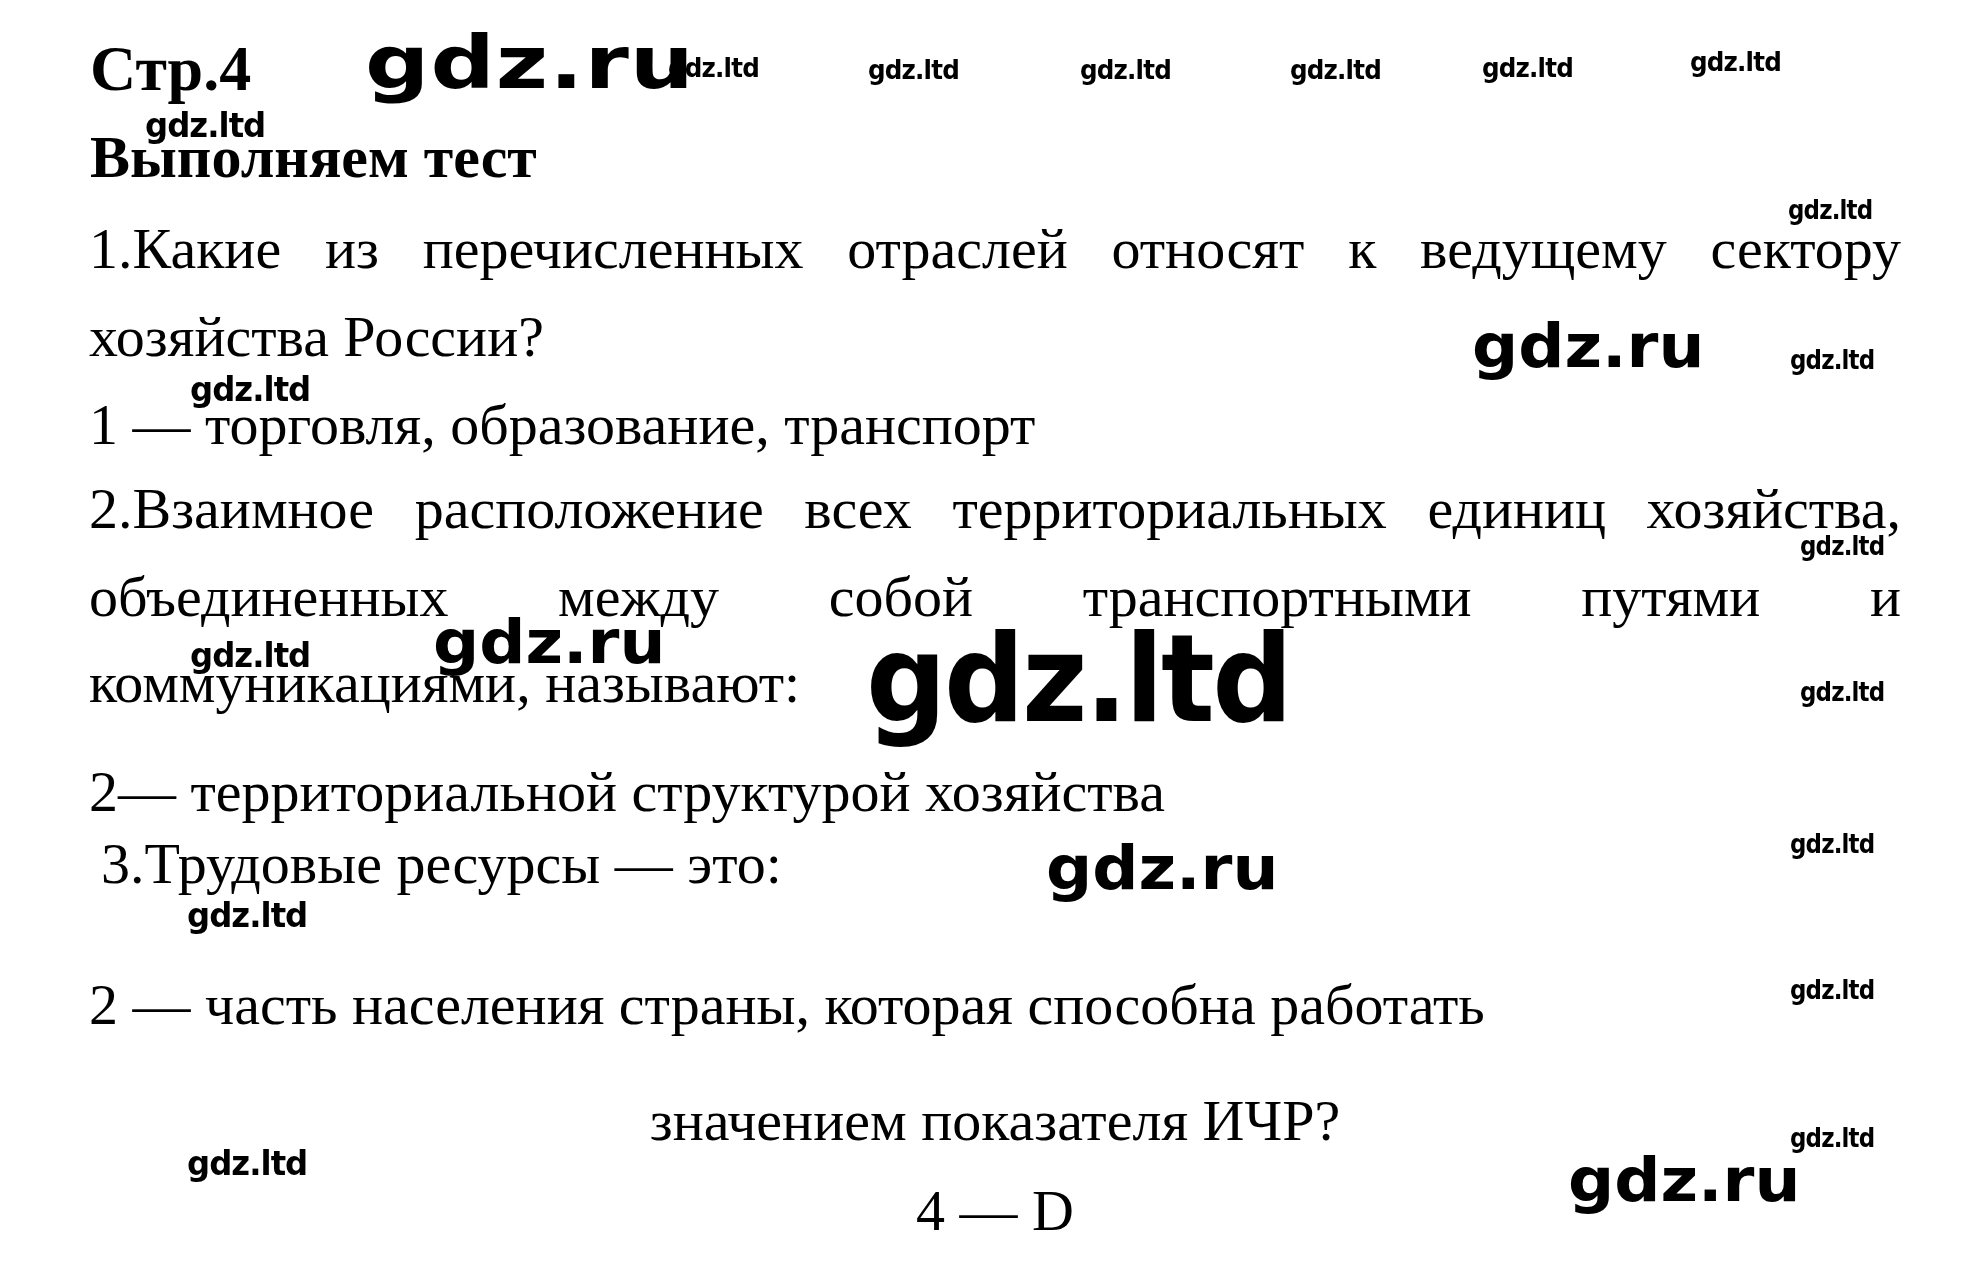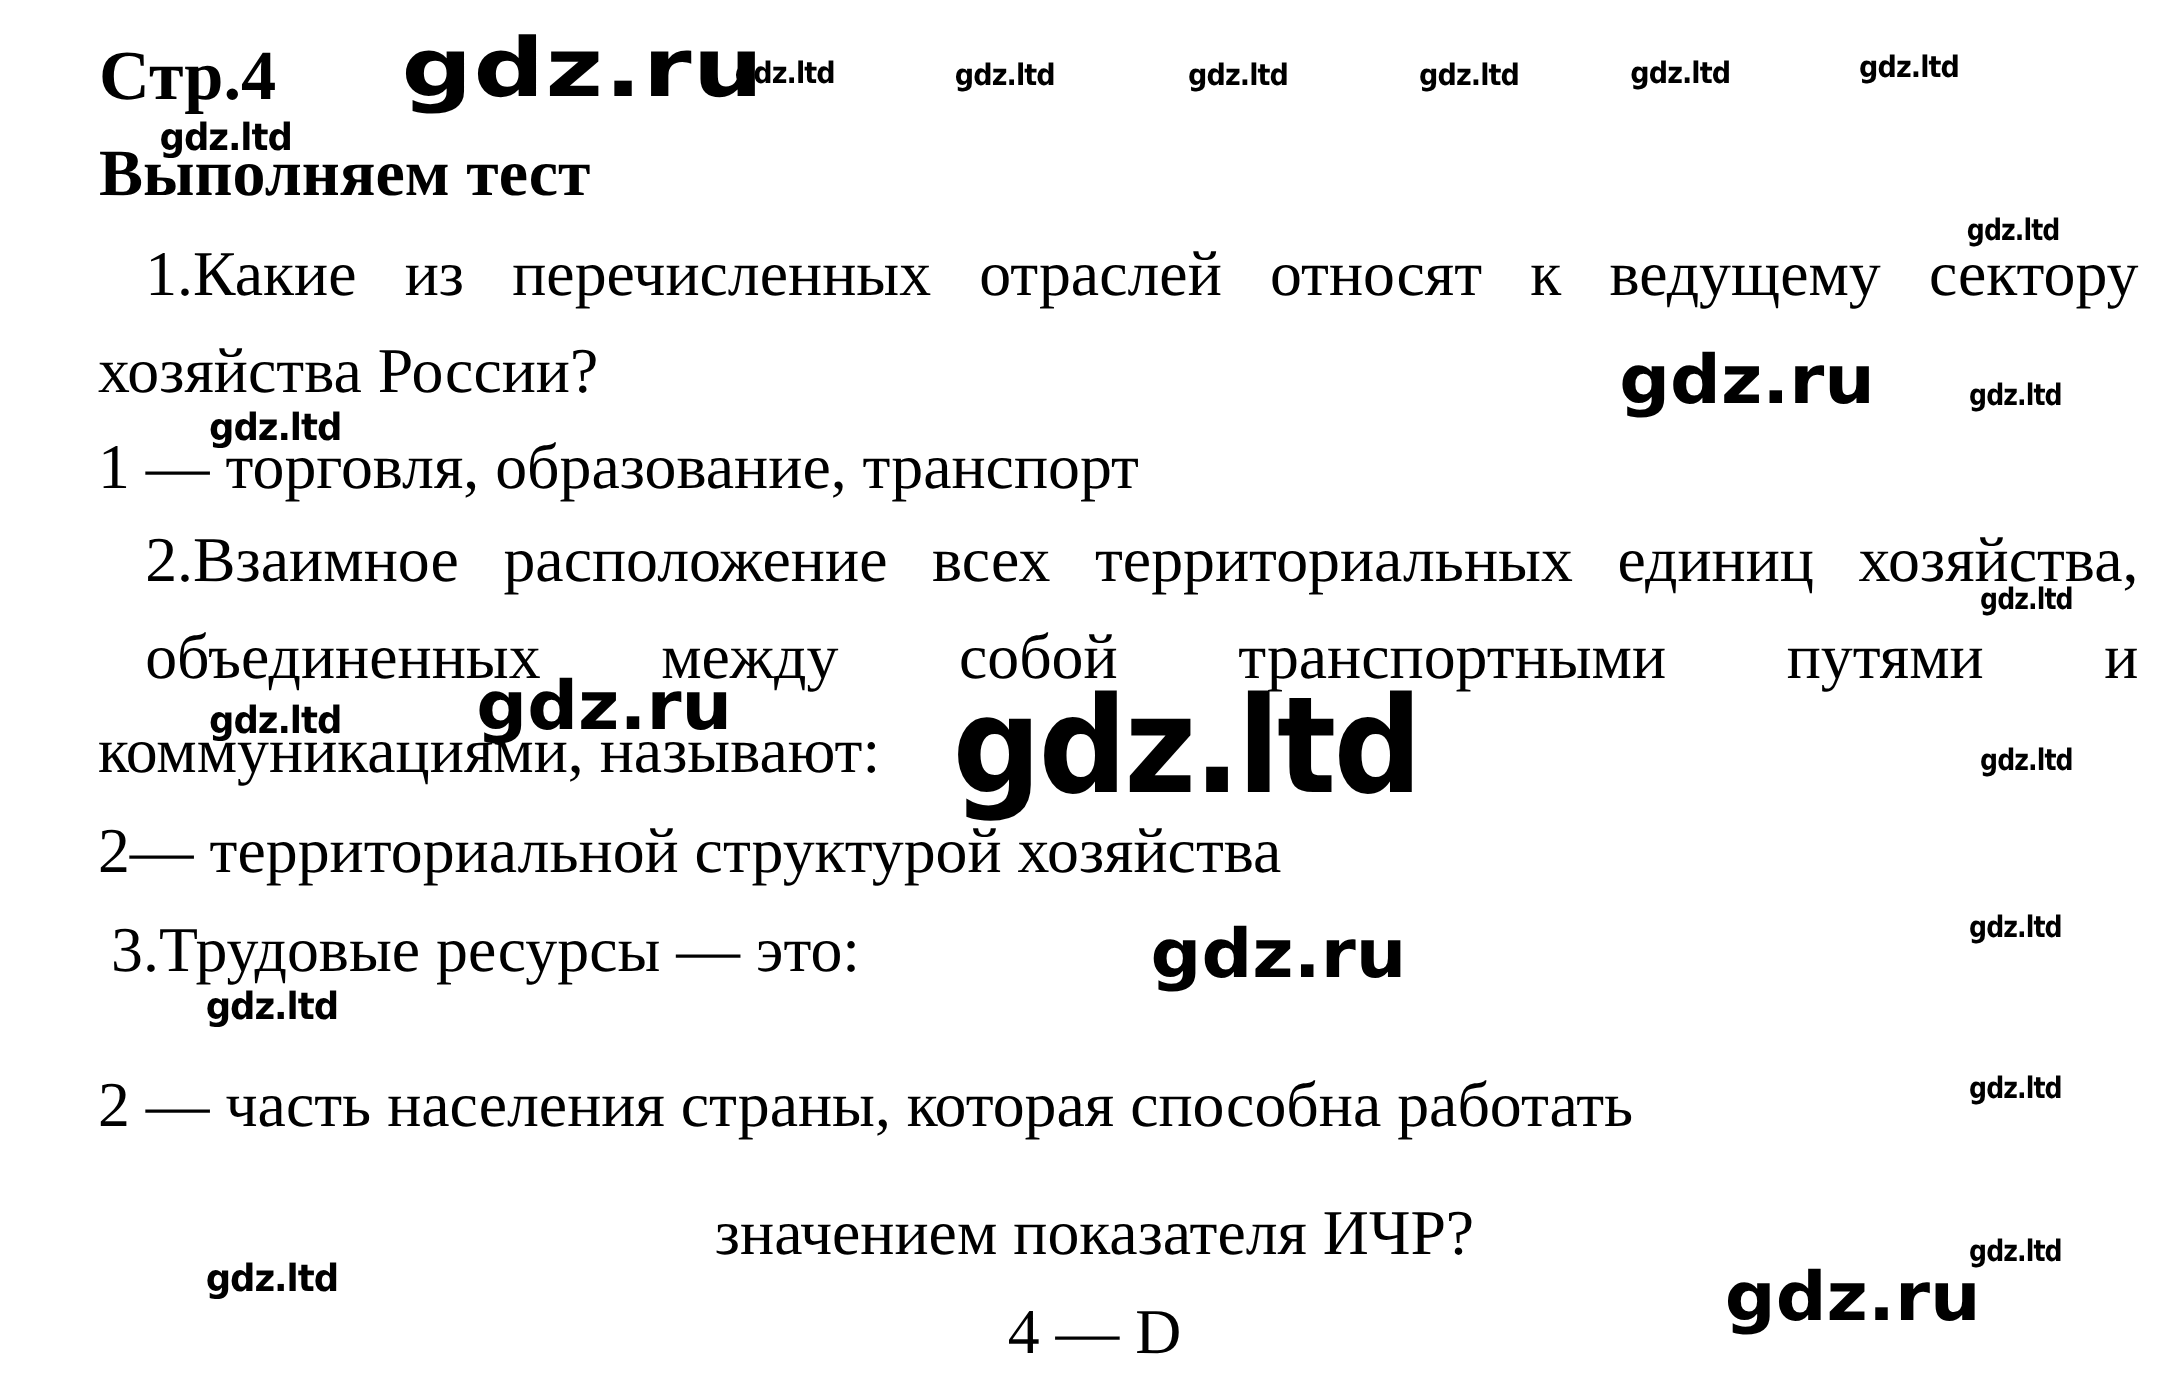--- a/index.html
+++ b/index.html
@@ -16,21 +16,20 @@
     position:absolute;
     left:89px;width:1812px;
     font-size:58px;line-height:1.15;
     white-space:nowrap;
     color:#000;
   }
   .just{
     white-space:normal;
     text-align:justify;
     text-align-last:justify;
-    margin-left:43px;
   }
   .pgnum{
     position:absolute;left:90px;top:34px;
     font-size:64px;font-weight:bold;line-height:1.1;
   }
   .heading{
     position:absolute;left:90px;top:124px;
     font-size:60px;font-weight:bold;line-height:1.1;
   }
   
@@ -76,21 +75,21 @@
   <div class="tline" style="top:392px;">1 — торговля, образование, транспорт</div>
 
   <div class="tline just" style="top:476px;">2.Взаимное расположение всех территориальных единиц хозяйства,</div>
   <div class="wm wm-ltd-sm" style="left:1800px;top:532px;">gdz.ltd</div>
   <div class="tline just" style="top:564px;">объединенных между собой транспортными путями и</div>
   <div class="wm wm-ru-mid" style="left:433px;top:612px;">gdz.ru</div>
   <div class="wm wm-ltd-md" style="left:190px;top:638px;">gdz.ltd</div>
   <div class="wm wm-ltd-giant" style="left:866px;top:618px;">gdz.ltd</div>
   <div class="tline" style="top:650px;">коммуникациями, называют:</div>
   <div class="wm wm-ltd-sm" style="left:1800px;top:678px;">gdz.ltd</div>
-  <div class="tline" style="top:741px;">2— территориальной структурой хозяйства</div>
+  <div class="tline" style="top:759px;">2— территориальной структурой хозяйства</div>
 
   <div class="wm wm-ltd-sm" style="left:1790px;top:830px;">gdz.ltd</div>
   <div class="tline" style="top:831px;margin-left:12px;">3.Трудовые ресурсы — это:</div>
   <div class="wm wm-ru-mid" style="left:1046px;top:838px;">gdz.ru</div>
   <div class="wm wm-ltd-md" style="left:187px;top:898px;">gdz.ltd</div>
   <div class="tline" style="top:956px;margin-top:16px;">2 — часть населения страны, которая способна работать</div>
   <div class="wm wm-ltd-sm" style="left:1790px;top:976px;">gdz.ltd</div>
 
   <div class="tline" style="top:1088px;text-align:center;">значением показателя ИЧР?</div>
   <div class="wm wm-ltd-sm" style="left:1790px;top:1124px;">gdz.ltd</div>

